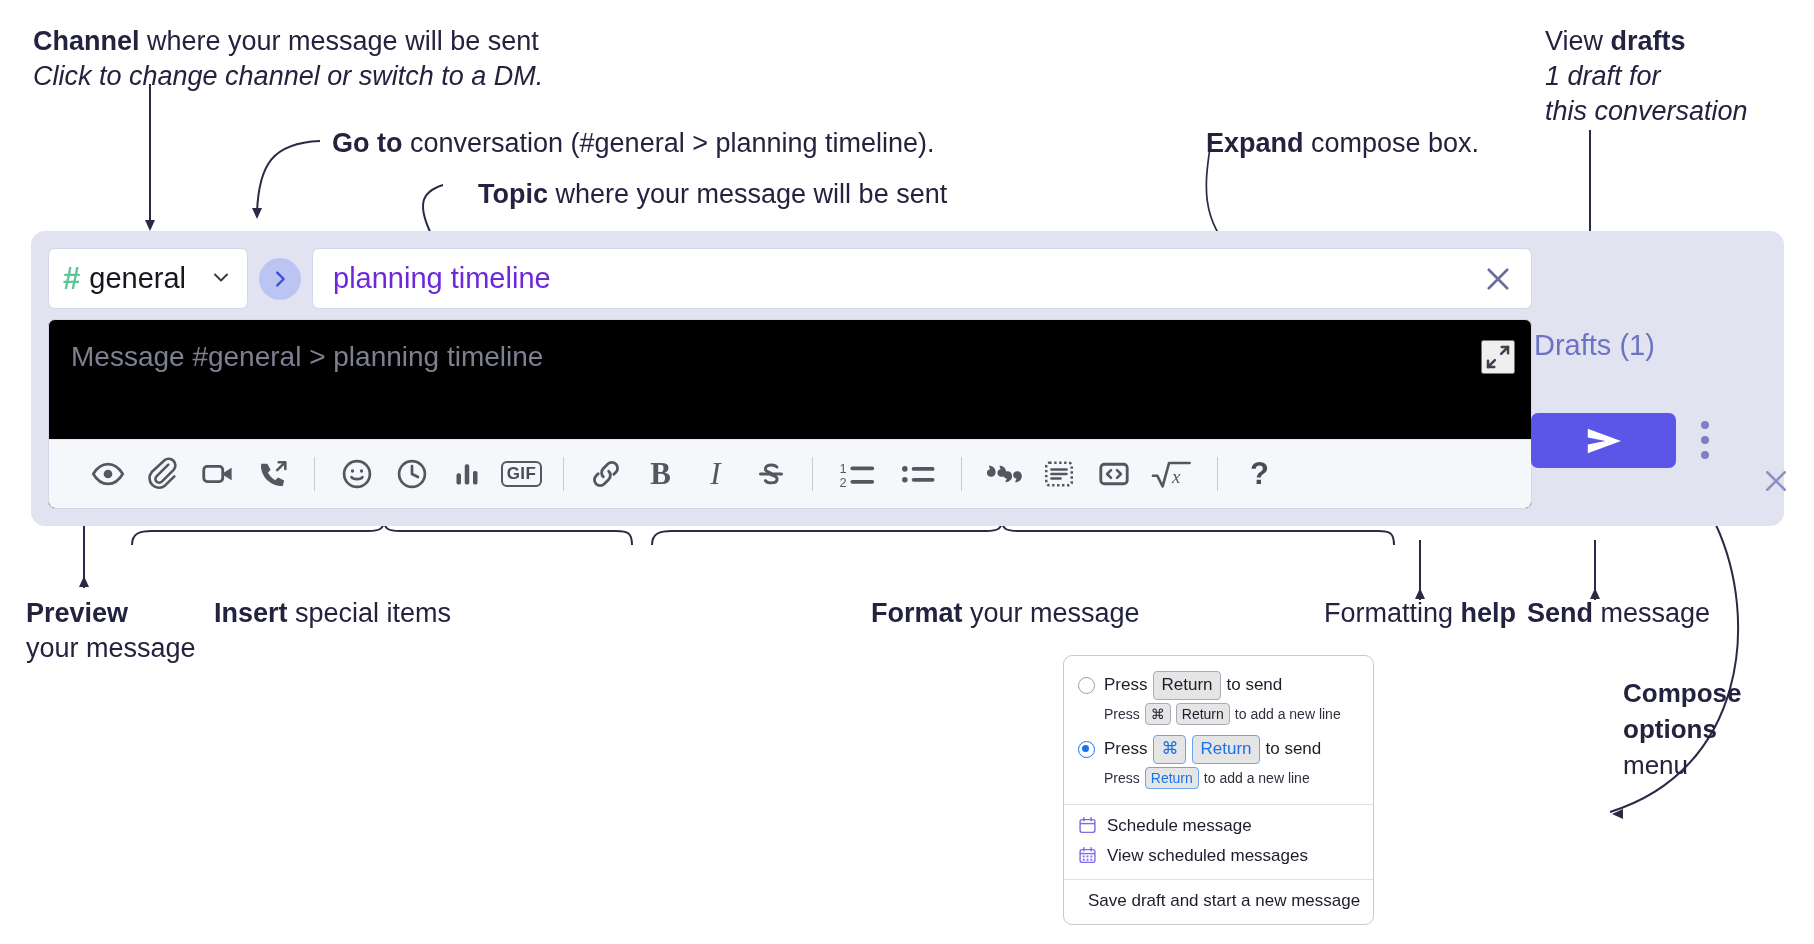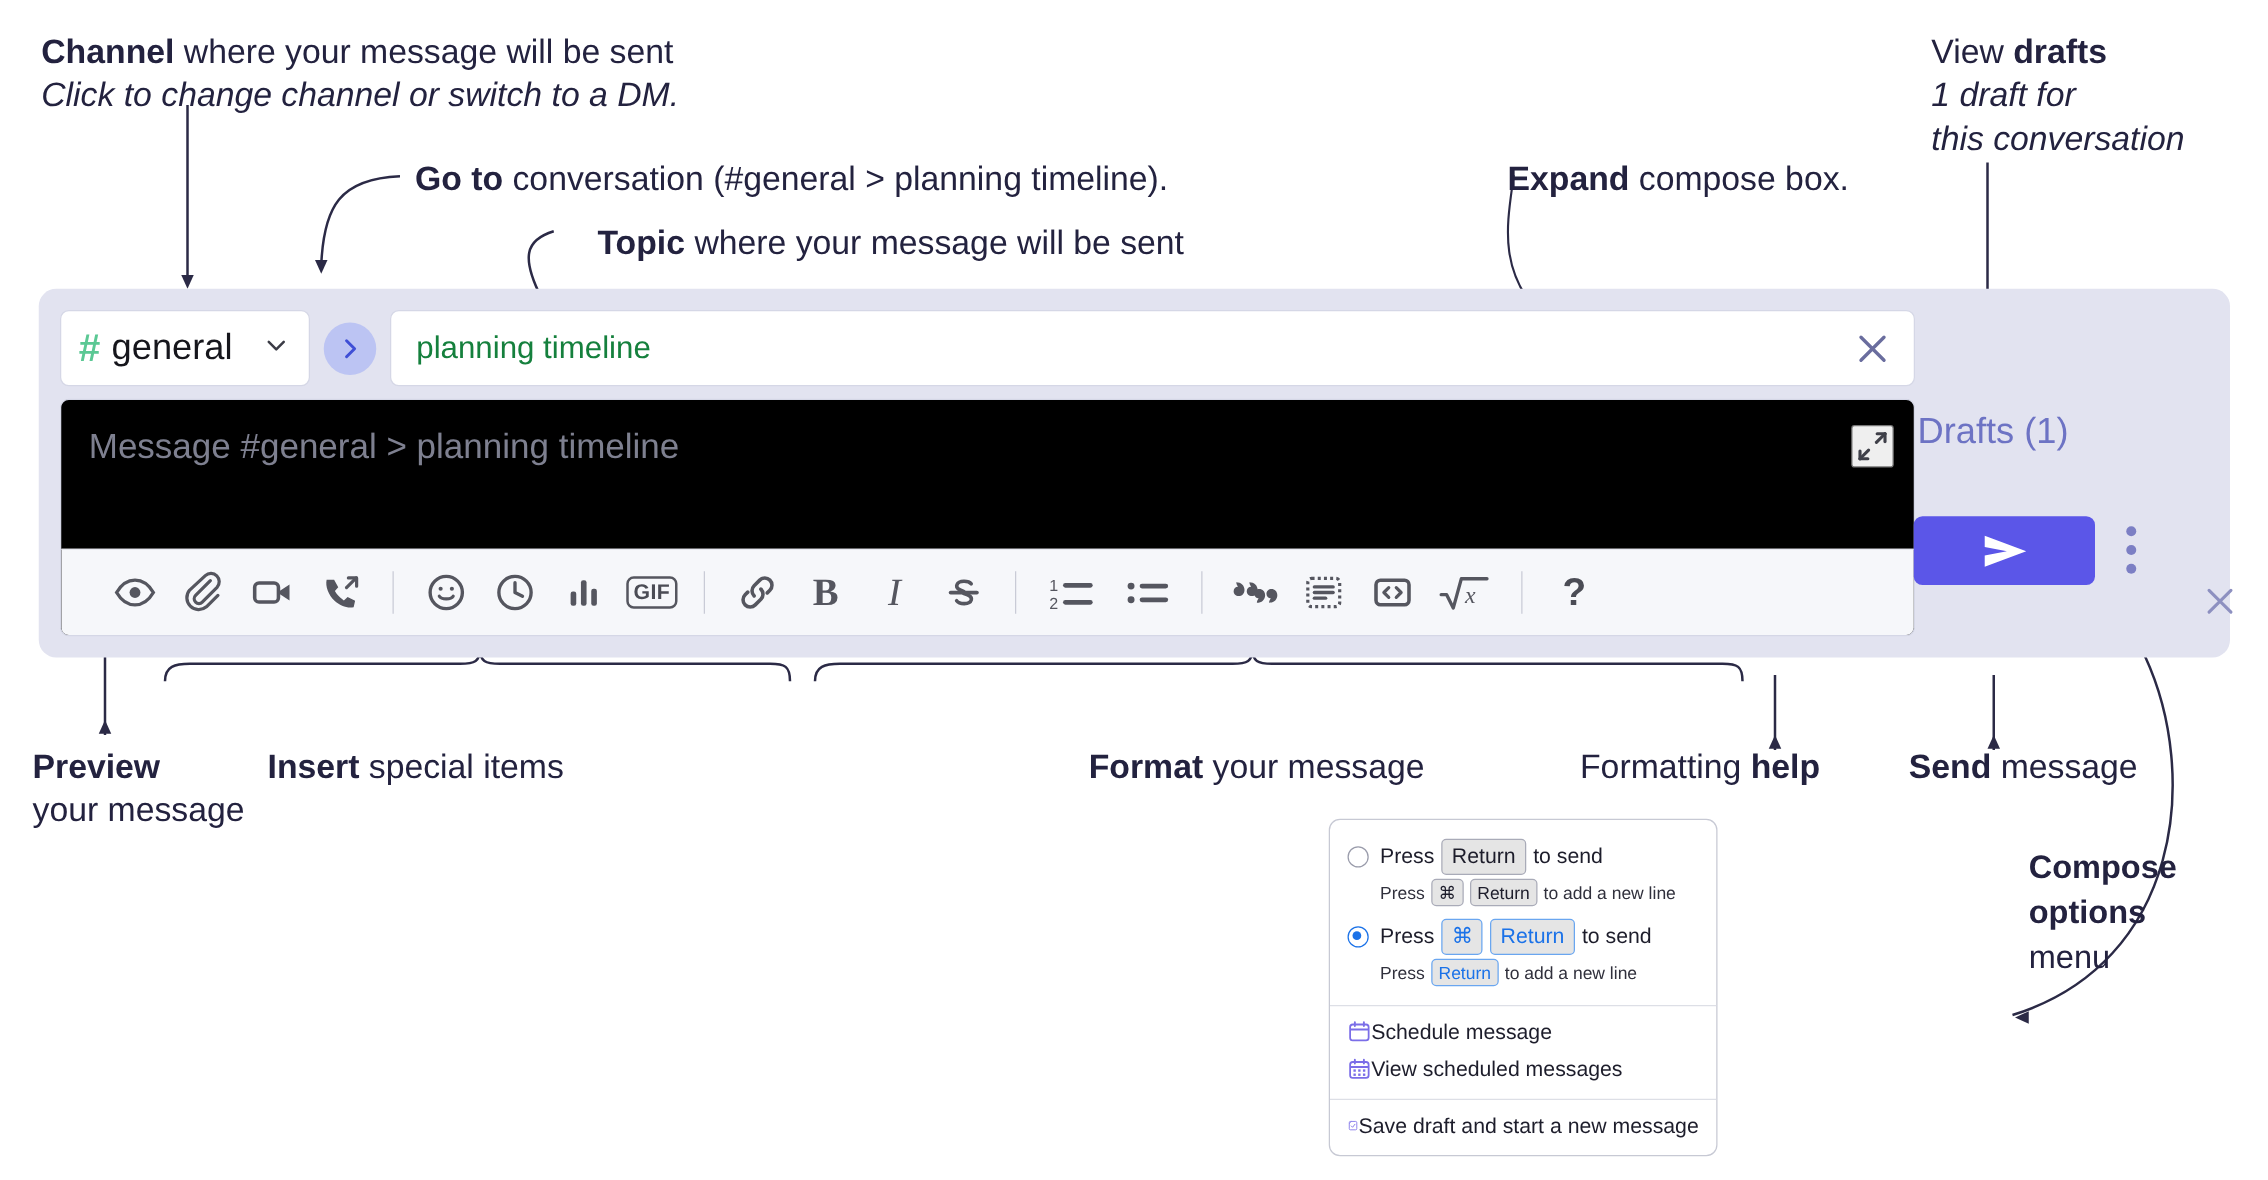--- a/index.html
+++ b/index.html
@@ -43,21 +43,21 @@
   .goto-btn {
     width: 42px; height: 42px; margin: 0 11px; border-radius: 50%;
     background: #bcc4f3; display: flex; align-items: center; justify-content: center;
     border: none; cursor: pointer; flex: none;
   }
 
   .topic-field {
     flex: 1; height: 61px; background: #ffffff; border: 1px solid #d5d7e6;
     border-radius: 7px; display: flex; align-items: center; padding: 0 16px 0 20px;
   }
-  .topic-value { font-size: 25px; color: #15803d; }
+  .topic-value { font-size: 29px; color: #6d28d9; }
   .topic-clear { margin-left: auto; display: flex; align-items: center; cursor: pointer; }
 
   .msg-box {
     position: absolute; left: 0; top: 71px; width: 1484px; height: 190px;
     background: #000000; border: 1px solid #d5d7e6; border-radius: 7px; overflow: hidden;
   }
   .msg-placeholder {
     position: absolute; left: 22px; top: 21px; font-size: 28px; color: #7e8090;
   }
   .expand-btn {
@@ -124,21 +124,21 @@
   .sub-row { display: flex; align-items: center; gap: 5px; padding: 3px 14px 7px 40px; font-size: 14px; color: #30303c; }
   .key {
     display: inline-flex; align-items: center; justify-content: center;
     border: 1px solid #a9abb8; border-radius: 4px; padding: 0px 5px; min-width: 18px;
     font-size: 14px; color: #1d1d2b; background: #e5e5e5; line-height: 1.45;
   }
   .key.big { font-size: 17px; padding: 1px 7px; }
   .key.blue { border-color: #6aa6f0; color: #1b72e8; }
   .popup-sep { height: 1px; background: #dddfe6; margin: 8px 0 6px 0; }
   .menu-item {
-    display: flex; align-items: center; padding: 5px 14px; font-size: 17px;
+    display: flex; align-items: center; gap: 10px; padding: 5px 14px; font-size: 17px;
     color: #1d1d2b; cursor: pointer; white-space: nowrap;
   }
 </style>
 </head>
 <body>
 
 <div id="root">
 
   <svg id="lines" viewBox="0 0 1814 944">
     <g fill="none" stroke="#2b2a46" stroke-width="2">
@@ -448,21 +448,21 @@
   </div>
 
   <div class="anno a-lg" style="left:214px; top:596px;">
     <b>Insert</b><span> special items</span>
   </div>
 
   <div class="anno a-lg" style="left:871px; top:596px;">
     <b>Format</b><span> your message</span>
   </div>
 
-  <div class="anno a-lg" style="left:1264px; top:596px;">
+  <div class="anno a-lg" style="left:1324px; top:596px;">
     <span>Formatting </span><b>help</b>
   </div>
 
   <div class="anno a-lg" style="left:1527px; top:596px;">
     <b>Send</b><span> message</span>
   </div>
 
   <div class="anno a-md" style="left:1623px; top:676px; font-weight:700; line-height:1.38;">
     <div>Compose</div>
     <div>options</div>

